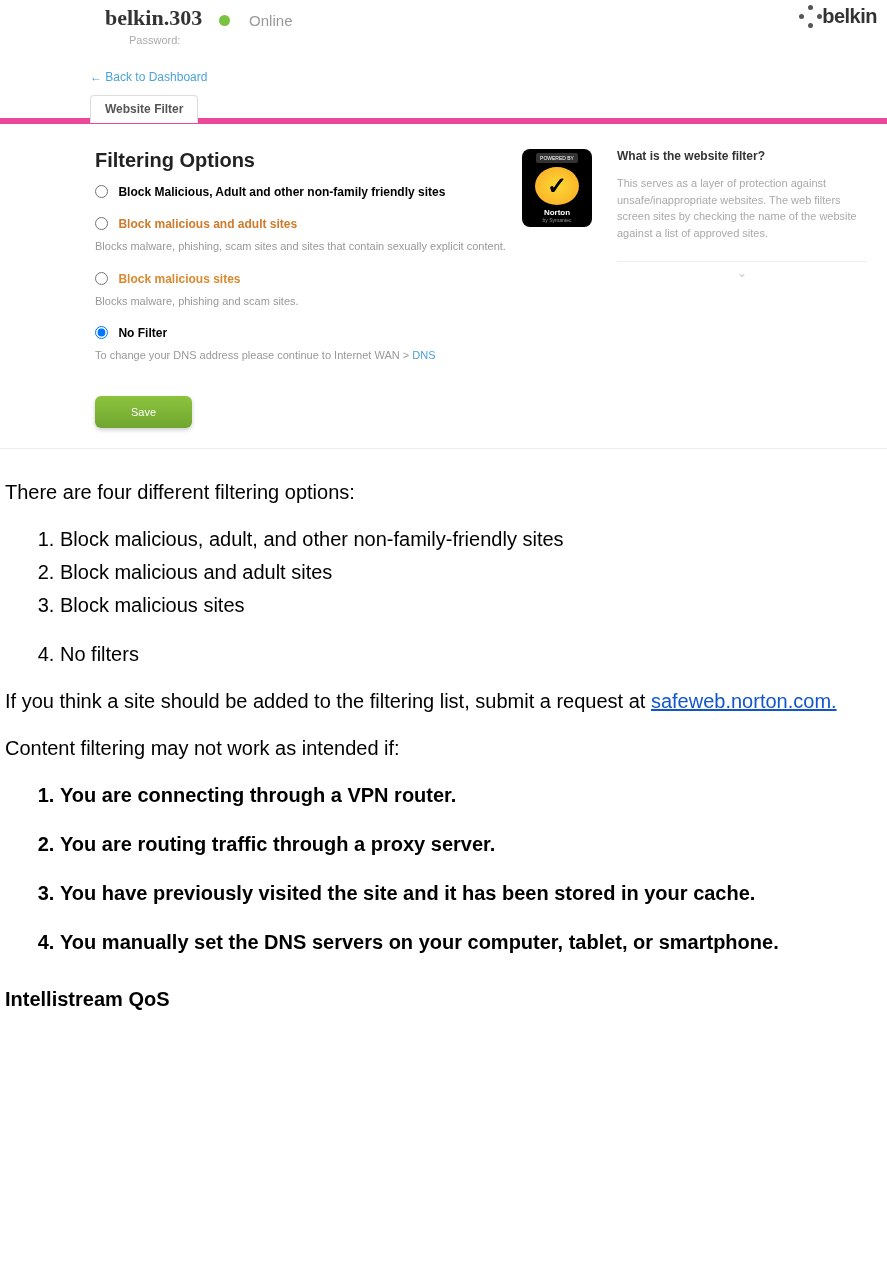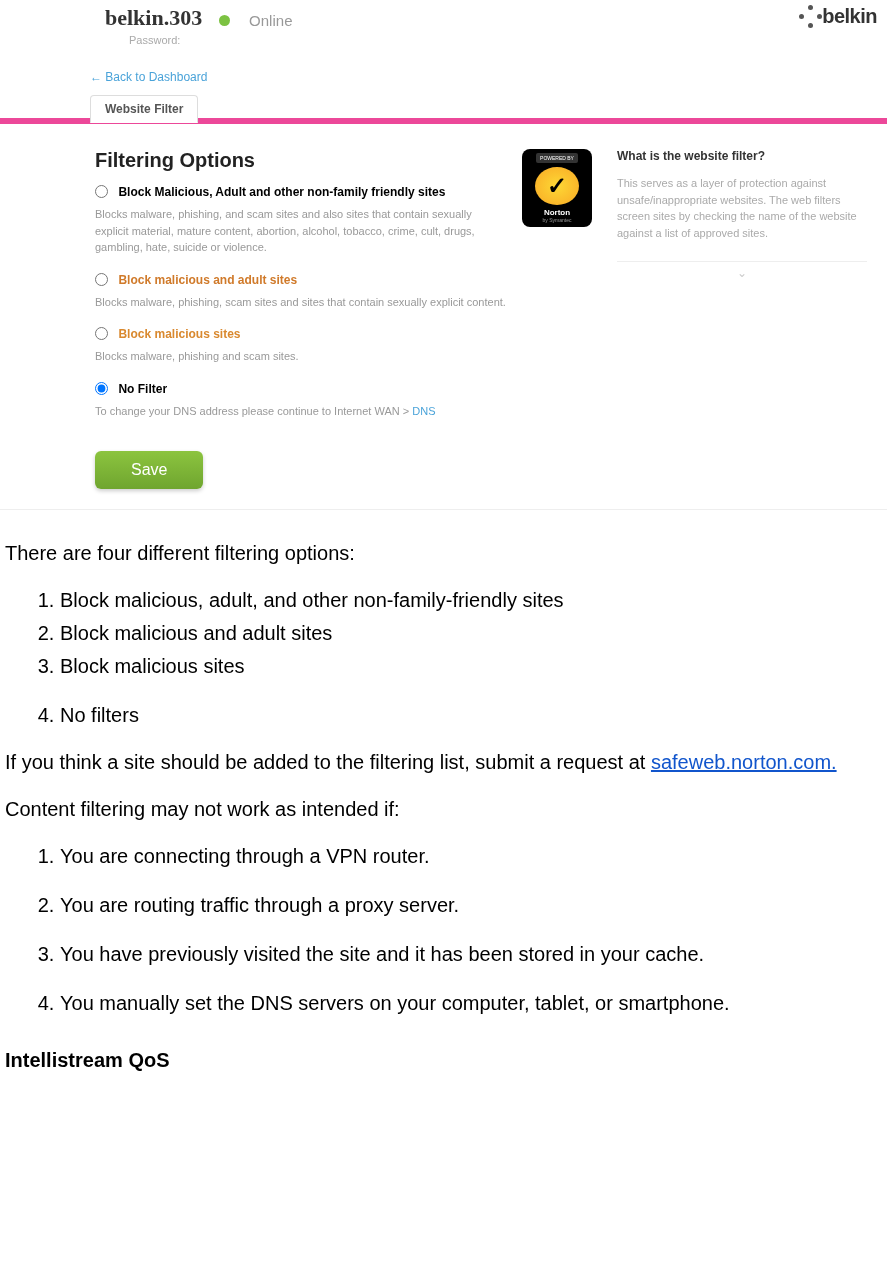--- a/index.html
+++ b/index.html
@@ -165,21 +165,21 @@
     display:flex;align-items:center;justify-content:center;
     color:#000;font-size:24px;font-weight:bold;
   }
   .norton-text { color:#fff; font-size:8px; font-weight:bold; margin-top:3px;}
   .norton-sub { color:#999; font-size:5px; }
 
   .save-btn {
     display:inline-block;
     background: linear-gradient(#8cc43f,#6fa52f);
     color:#fff;
-    font-size:16px;
+    font-size:11px;
     padding: 10px 36px;
     border:none;
     border-radius:6px;
     margin-top:18px;
     box-shadow: 0 2px 4px rgba(0,0,0,0.2);
     cursor:pointer;
   }
 
   .help-title { font-size:12px; font-weight:bold; color:#333; margin-bottom:12px;}
   .help-text { font-size:11px; color:#aaa; line-height:1.5; }
@@ -191,21 +191,21 @@
   
   .doc-body {
     padding: 30px 20px 20px 5px;
     font-size: 20px;
     line-height: 1.35;
     color:#000;
   }
   .doc-body p { margin-bottom: 20px; }
   .doc-body ol { padding-left: 55px; margin-bottom: 20px; }
   .doc-body ol li { margin-bottom: 6px; }
-  .doc-body ol.spaced li { margin-bottom: 22px; }
+  .doc-body ol.spaced li { margin-bottom: 22px; font-weight: bold; }
   .link-blue { color: #1155cc; text-decoration: underline; }
   .section-heading {
     font-size: 20px;
     font-weight: bold;
     margin-top: 30px;
   }
 </style>
 </head>
 <body>
 
@@ -244,21 +244,20 @@
         <div class="norton-circle">✓</div>
         <div class="norton-text">Norton</div>
         <div class="norton-sub">by Symantec</div>
       </div>
 
       <div class="section-title">Filtering Options</div>
 
       <div class="option-row">
         <input type="radio" name="filter" style="">
         <span class="opt-label">Block Malicious, Adult and other non-family friendly sites</span>
-        <div class="opt-desc">Blocks malware, phishing, and scam sites and also sites that contain sexually explicit material, mature content, abortion, alcohol, tobacco, crime, cult, drugs, gambling, hate, suicide or violence.</div>
       </div>
 
       <div class="option-row">
         <input type="radio" name="filter" style="">
         <span class="opt-label opt-orange">Block malicious and adult sites</span>
         <div class="opt-desc">Blocks malware, phishing, scam sites and sites that contain sexually explicit content.</div>
       </div>
 
       <div class="option-row">
         <input type="radio" name="filter" style="">

